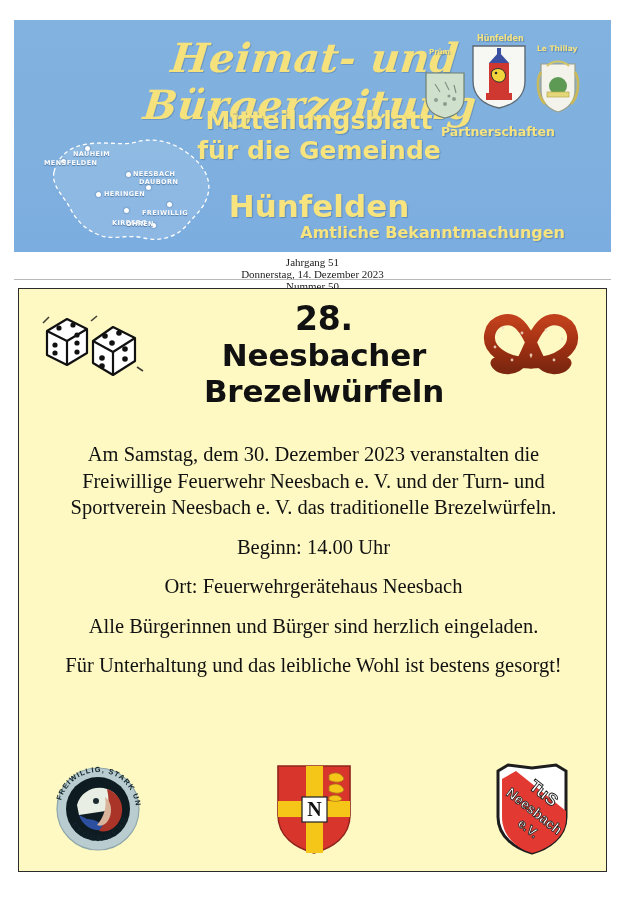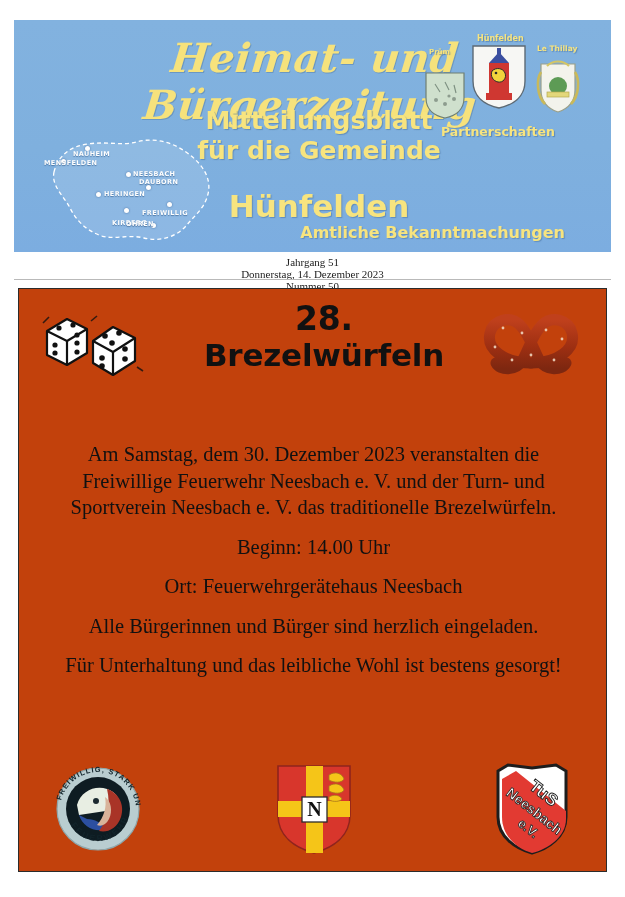--- a/index.html
+++ b/index.html
@@ -94,21 +94,21 @@
   .issue-rule {
     position: absolute; left: 14px; top: 279px; width: 597px;
     height: 1px; background: #b9b9b9;
   }
 
   
   .frame {
     position: absolute; left: 18px; top: 288px;
     width: 589px; height: 584px;
     border: 1.5px solid #2b2b2b;
-    background: #c2410c;
+    background: #fef9c3;
   }
 
   .headline {
     position: absolute; left: 150px; top: 12px; width: 310px;
     text-align: center;
     font-family: "DejaVu Sans", sans-serif;
     font-weight: bold; font-size: 31px; line-height: 36px;
     color: #111; letter-spacing: -.2px;
   }
   .headline .num { font-size: 33px; }
@@ -267,20 +267,21 @@
         <g stroke="#111" stroke-width="1.6" fill="none" opacity=".8">
           <path d="M10 18 L16 12"></path>
             <path d="M58 16 L64 11"></path>
             <path d="M104 62 L110 66"></path>
         </g>
       </svg>
     </div>
 
     <div class="headline">
       <div class="num">28.</div>
+      <div>Neesbacher</div>
       <div>Brezelwürfeln</div>
     </div>
 
     <div class="pretzel">
       <svg viewBox="0 0 122 80" xmlns="http://www.w3.org/2000/svg">
         <defs>
           <linearGradient id="pg" x1="0" y1="0" x2="0" y2="1">
             <stop offset="0" stop-color="#c0401c"></stop>
             <stop offset="55%" stop-color="#9e2f12"></stop>
             <stop offset="100%" stop-color="#7d2710"></stop>

